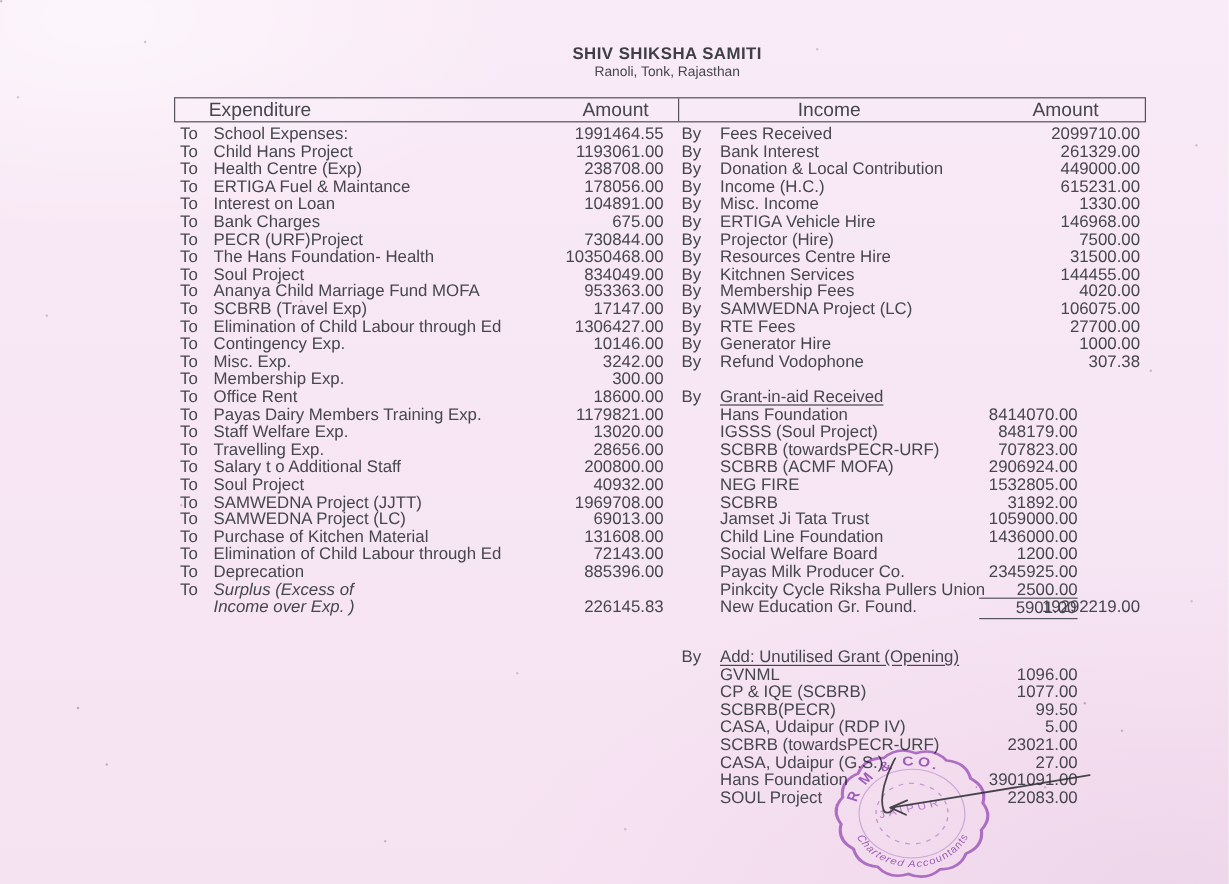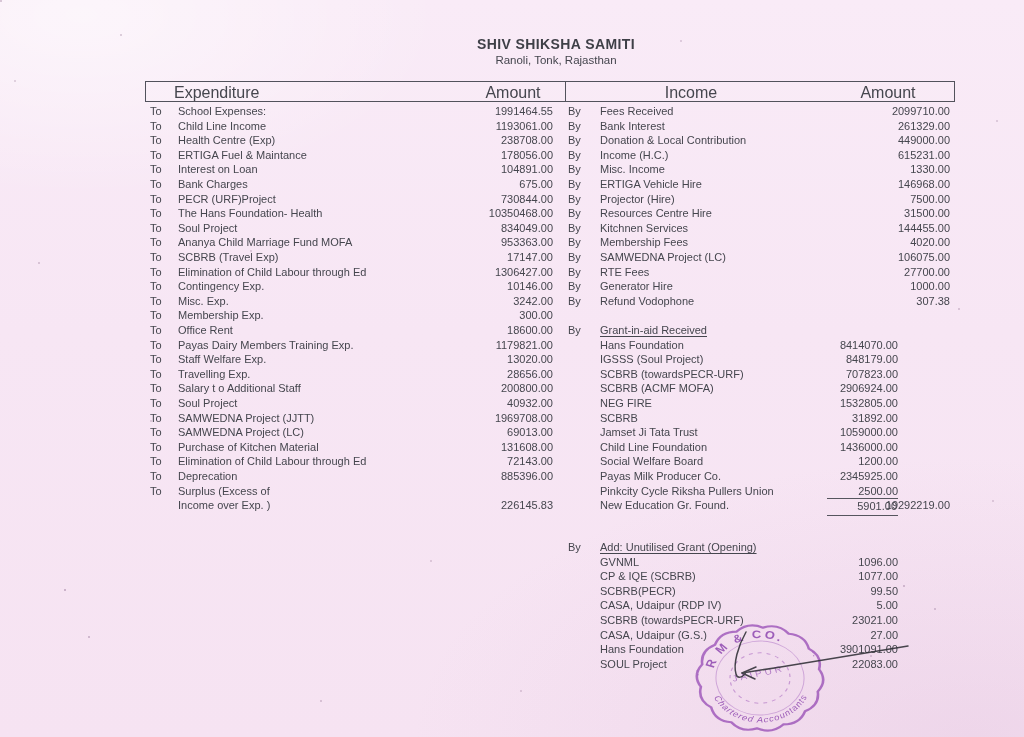--- a/index.html
+++ b/index.html
@@ -32,29 +32,29 @@
   .headbox{position:absolute;left:145px;top:81px;width:808px;height:19px;
     border:1.4px solid #52525c;background:rgba(255,255,255,.06);}
   .headbox .divider{position:absolute;left:419px;top:0;width:0;height:100%;border-left:1.3px solid #52525c;}
   .hlabel{position:absolute;top:2px;font-size:16px;color:#45464e;}
   .h-exp{left:28px;}
   .h-amt1{left:337px;width:60px;text-align:center;}
   .h-inc{left:515px;width:60px;text-align:center;}
   .h-amt2{left:712px;width:60px;text-align:center;}
   .rows{position:absolute;left:0;top:104px;width:1024px;}
   .addrows{position:absolute;left:0;top:540px;width:1024px;}
-  .row{position:absolute;left:0;width:1010px;height:15px;font-size:11px;line-height:14.6px;white-space:nowrap;}
+  .row{position:absolute;left:0;width:1010px;height:15px;font-size:14px;line-height:14.6px;white-space:nowrap;}
   .c-to{position:absolute;left:150px;}
   .c-exp{position:absolute;left:178px;}
   .c-expamt{position:absolute;left:400px;width:153px;text-align:right;}
   .c-by{position:absolute;left:568px;}
   .c-inc{position:absolute;left:600px;}
   .c-inner{position:absolute;left:736px;width:162px;text-align:right;}
   .c-outer{position:absolute;left:790px;width:160px;text-align:right;}
-  .italic{text-align:center;}
+  .italic{font-style:italic;text-align:center;}
   .uline{text-decoration:underline;text-underline-offset:2px;}
   .ruled{display:inline-block;border-top:1.2px solid #55555e;border-bottom:1.2px solid #55555e;
     padding:0 1px 1px 30px;}
   .stamp-svg{position:absolute;left:680px;top:598px;width:160px;height:160px;
     mix-blend-mode:multiply;opacity:.8;filter:blur(.3px);}
   .sig-svg{position:absolute;left:700px;top:620px;width:220px;height:70px;}
 </style>
 </head>
 <body>
 
@@ -76,21 +76,21 @@
       <div class="row" style="top: 0px;">
         <span class="c-to">To</span>
         <span class="c-exp">School Expenses:</span>
         <span class="c-expamt">1991464.55</span>
         <span class="c-by">By</span>
         <span class="c-inc">Fees Received</span>
         <span class="c-outer">2099710.00</span>
       </div>
       <div class="row" style="top: 14.6px;">
         <span class="c-to">To</span>
-        <span class="c-exp">Child Line Income</span>
+        <span class="c-exp">Child Hans Project</span>
         <span class="c-expamt">1193061.00</span>
         <span class="c-by">By</span>
         <span class="c-inc">Bank Interest</span>
         <span class="c-outer">261329.00</span>
       </div>
       <div class="row" style="top: 29.2px;">
         <span class="c-to">To</span>
         <span class="c-exp">Health Centre (Exp)</span>
         <span class="c-expamt">238708.00</span>
         <span class="c-by">By</span>

